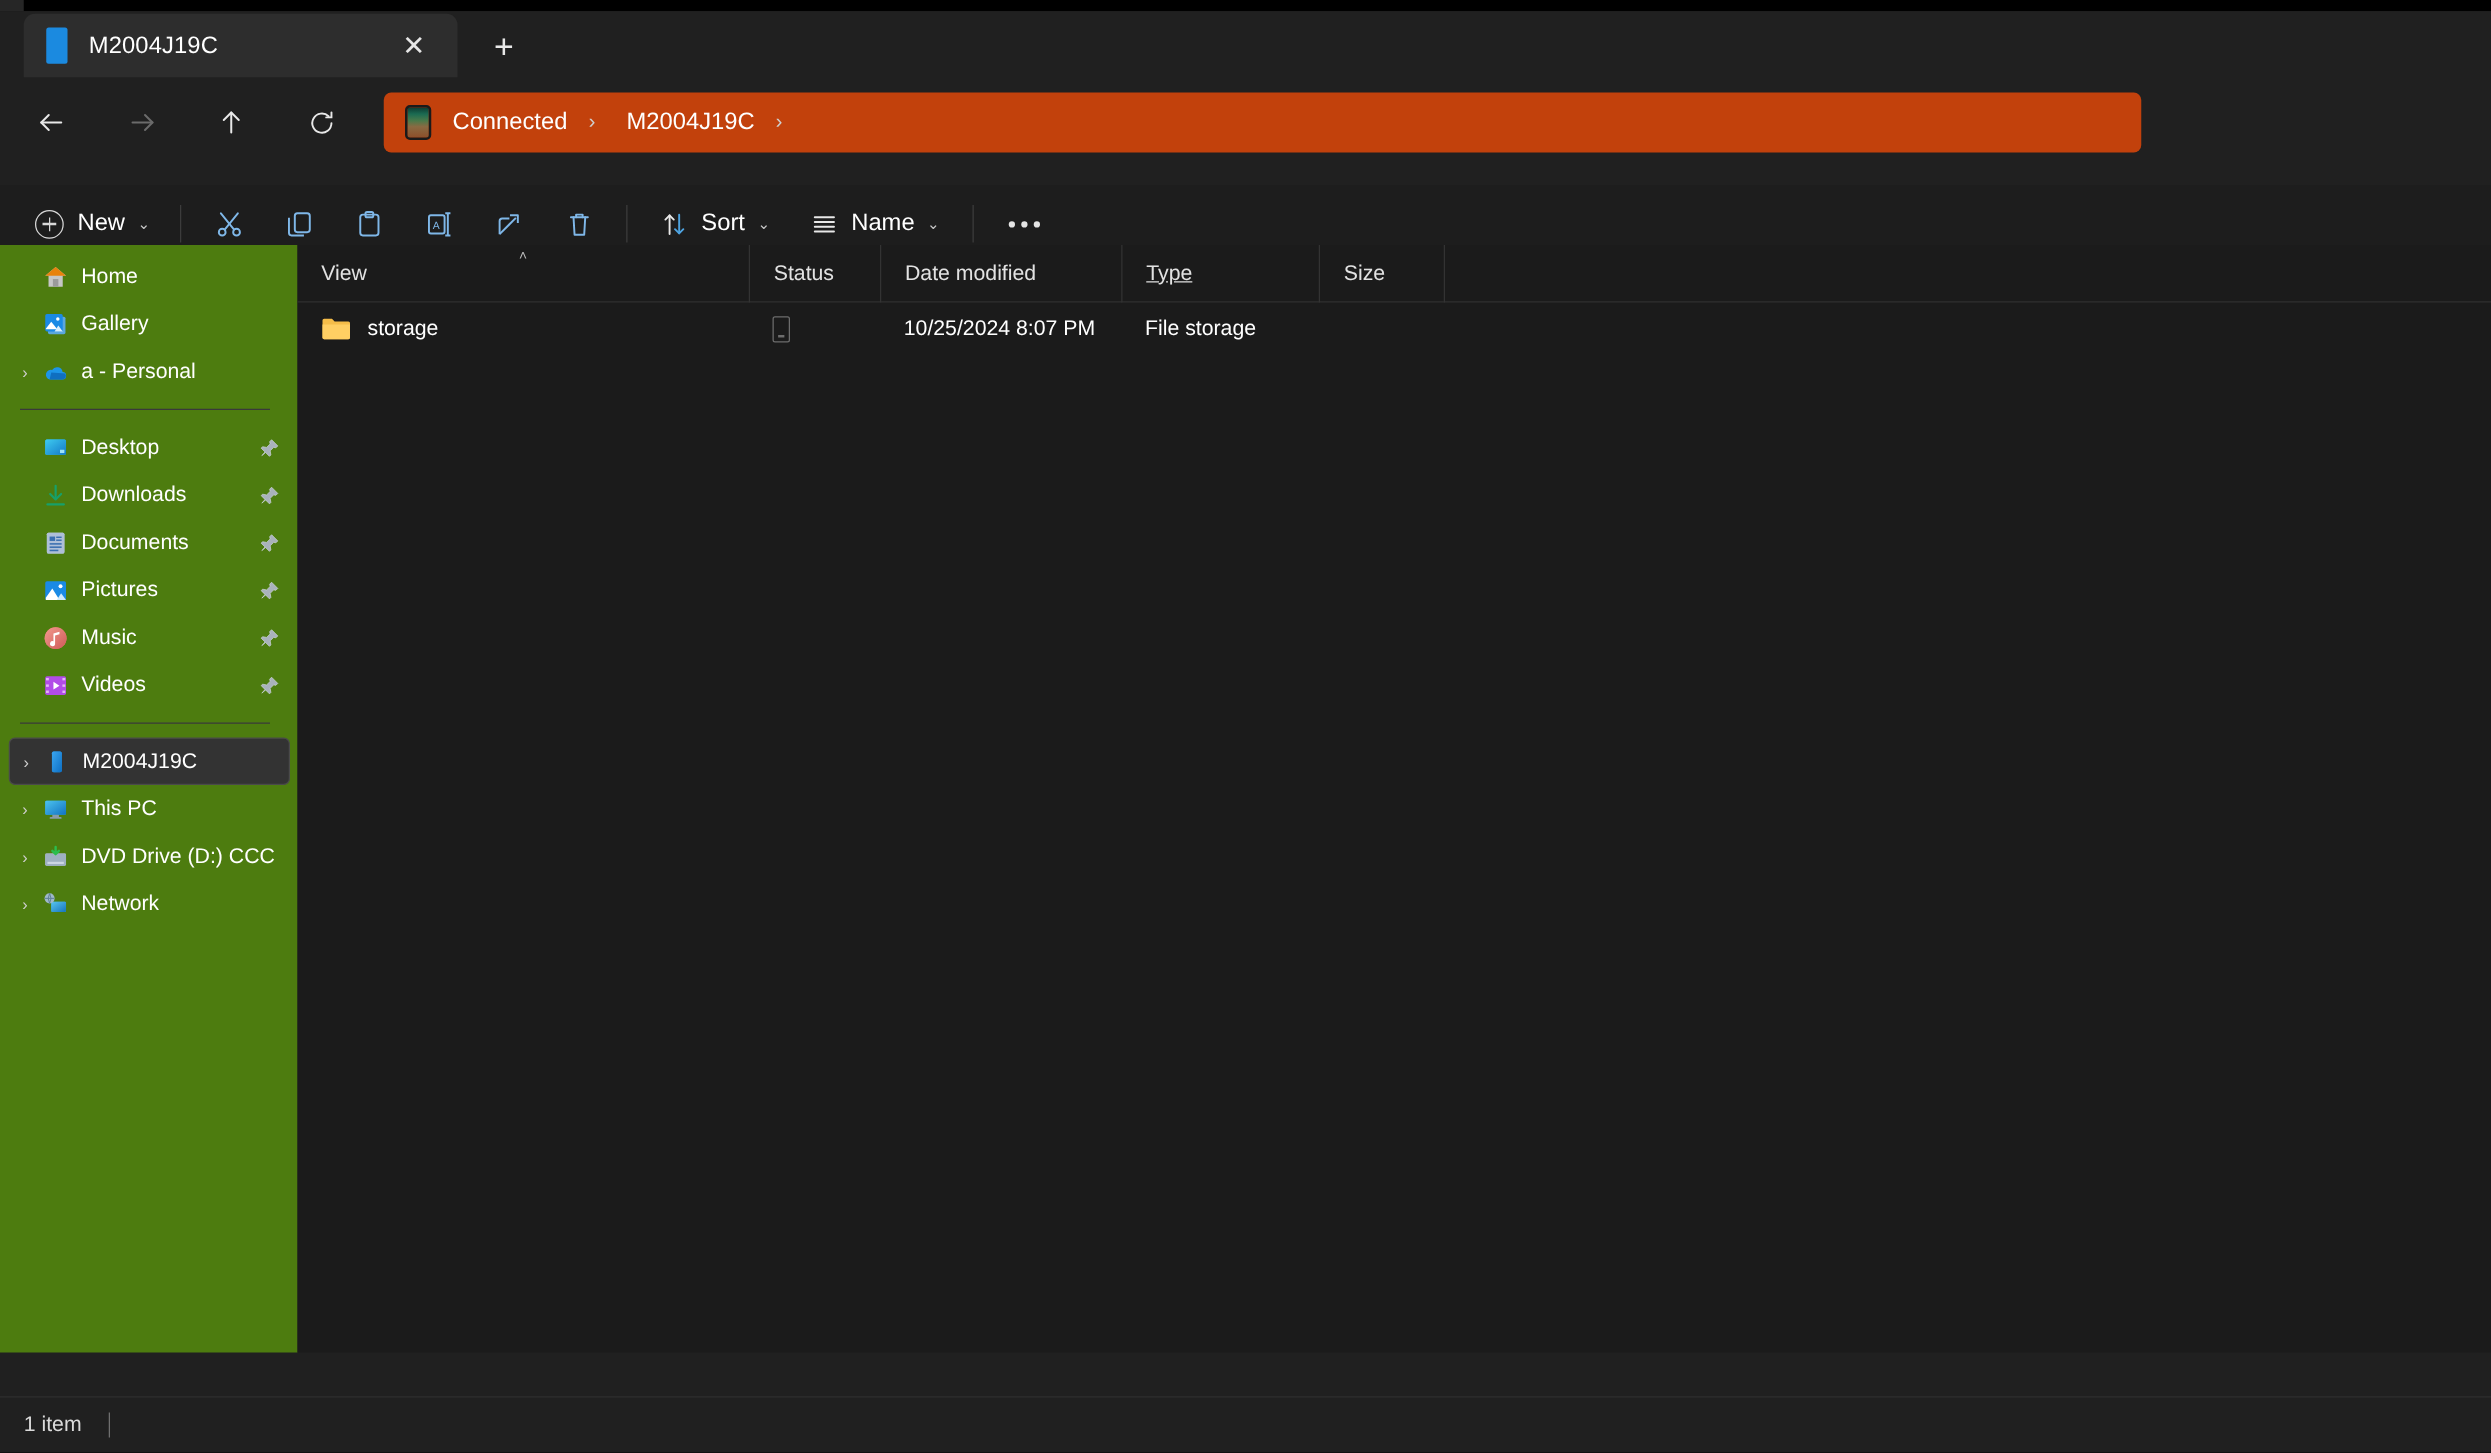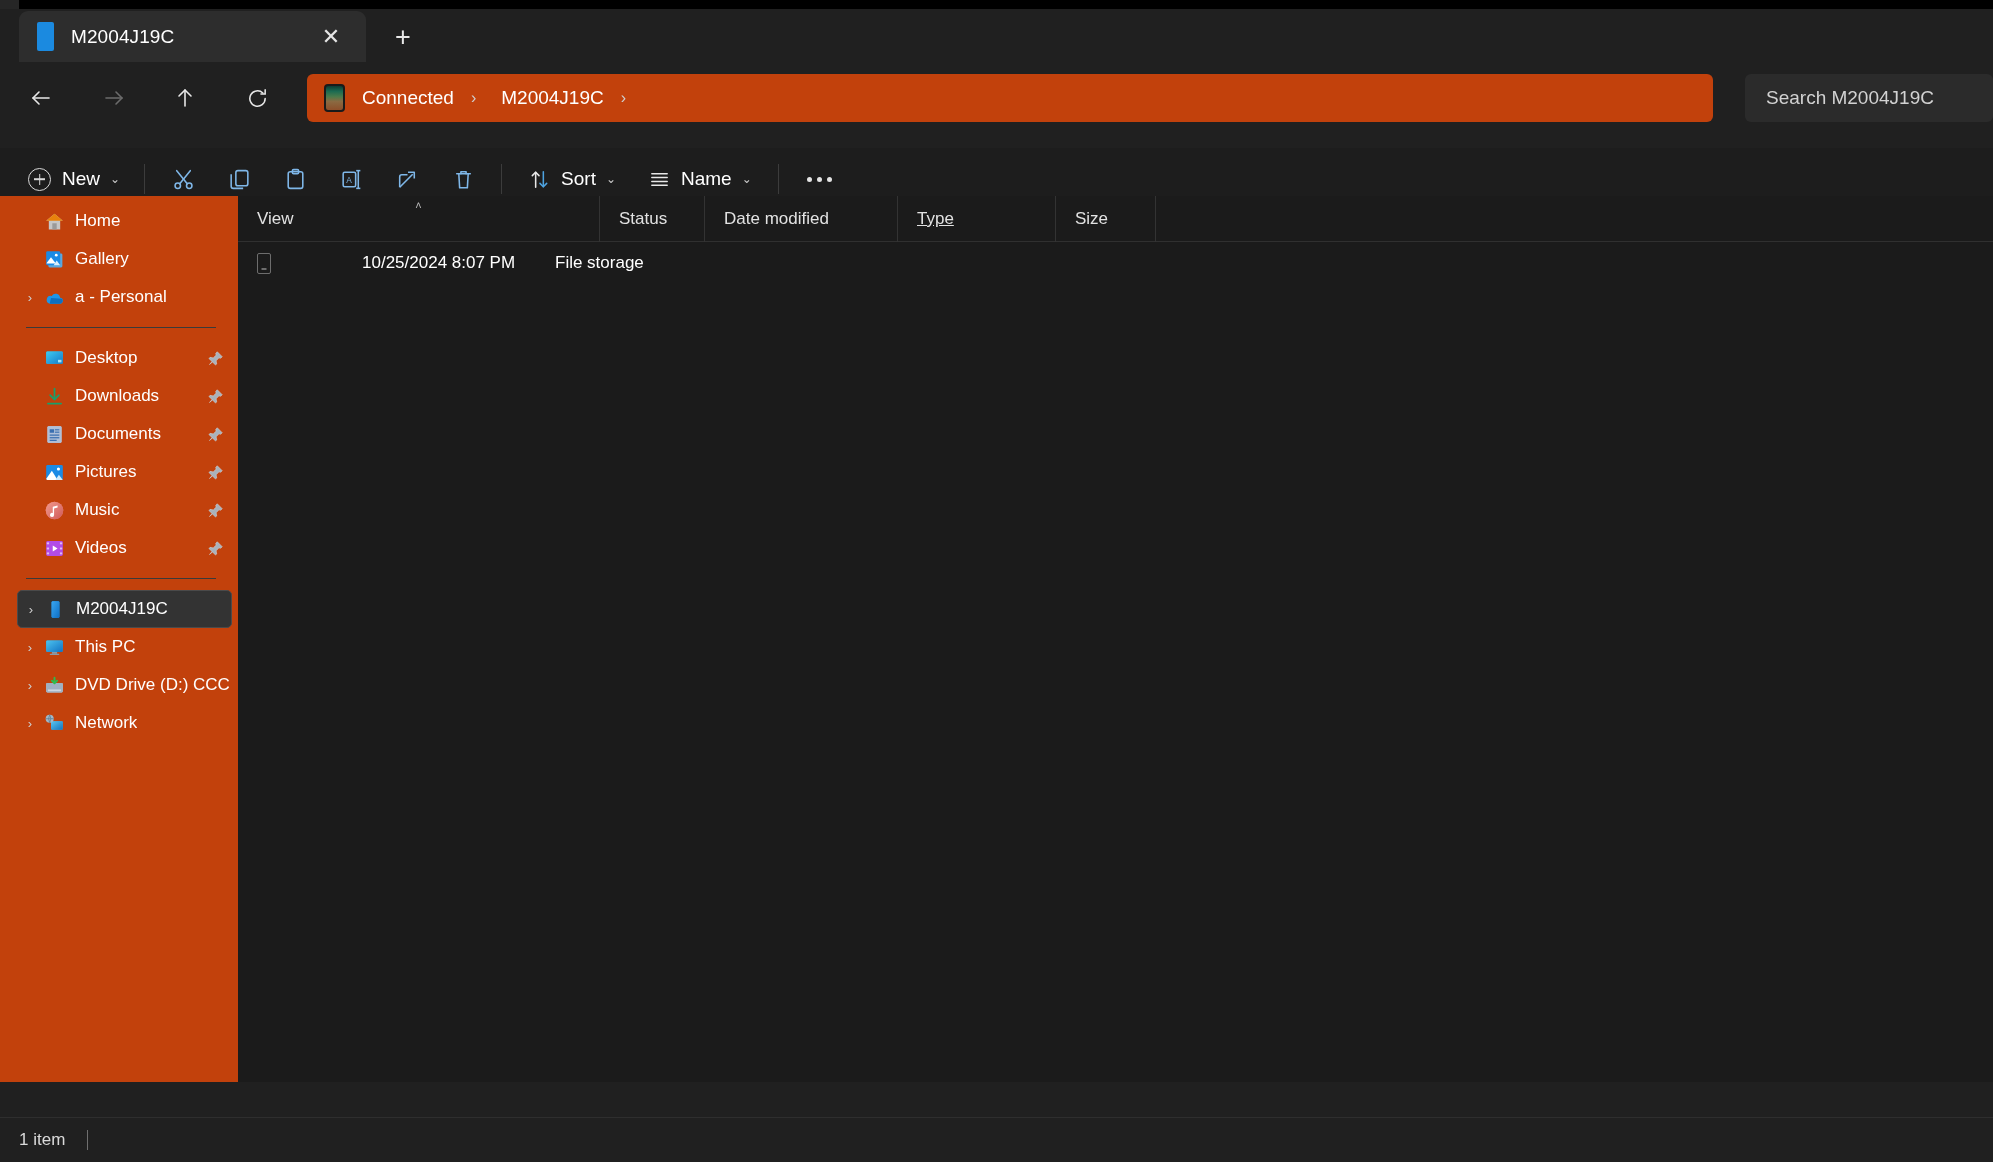--- a/index.html
+++ b/index.html
@@ -172,24 +172,23 @@
     width: 54px; height: 44px;
     display: flex; align-items: center; justify-content: center;
     gap: 5px; border-radius: 5px; margin-left: 4px;
   }
   .dots i { width: 5px; height: 5px; border-radius: 50%; background: #e4e4e4; display: block; }
 
   
   .sidebar {
     position: absolute; top: 196px; left: 0;
     width: 238px; height: 886px;
-    background: #c2410c;
+    background: #4d7c0f;
     overflow: hidden;
     padding-top: 6px;
-    padding-left: 10px;
   }
   .nav-item {
     position: relative;
     height: 38px; margin: 0 6px 0 7px;
     display: flex; align-items: center;
     border-radius: 5px;
     color: #ffffff; font-size: 17px;
     white-space: nowrap;
   }
   .nav-item.selected {
@@ -336,23 +335,20 @@
     </div>
 
     <div class="addressbar">
       <div class="crumb-icon"></div>
       <span class="crumb">Connected</span>
       <span class="crumb-sep">›</span>
       <span class="crumb">M2004J19C</span>
       <span class="crumb-sep">›</span>
     </div>
 
-    <div class="searchbox">
-      <span class="ph">Search M2004J19C</span>
-    </div>
   </div>
 
   <div class="cmdbar">
     <div class="cmd-new">
       <span class="plus-circle"></span>
       <span>New</span>
       <span class="chev">⌄</span>
     </div>
 
     <div class="cmd-sep"></div>
@@ -693,20 +689,29 @@
       <div class="col col-type">
         <span>Type</span>
       </div>
       <div class="col col-size">
         <span>Size</span>
       </div>
       <div class="col-extra"></div>
     </div>
 
     <div class="row">
+      <div class="cell cell-name">
+        <span class="folder-ico">
+          <svg width="24" height="20" viewBox="0 0 24 20">
+              <path d="M1 3.2a1.3 1.3 0 0 1 1.3-1.3h6.3l2.1 2.2h11a1.3 1.3 0 0 1 1.3 1.3V17a1.3 1.3 0 0 1-1.3 1.3H2.3A1.3 1.3 0 0 1 1 17Z" fill="#f5bd49"></path>
+              <path d="M1 6.6h22V17a1.3 1.3 0 0 1-1.3 1.3H2.3A1.3 1.3 0 0 1 1 17Z" fill="#ffcf63"></path>
+            </svg>
+        </span>
+        <span>storage</span>
+      </div>
       <div class="cell cell-status">
         <span class="status-glyph"></span>
       </div>
       <div class="cell cell-date">10/25/2024 8:07 PM</div>
       <div class="cell cell-type">File storage</div>
       <div class="cell cell-size"></div>
     </div>
   </div>
 
   <div class="statusbar">

